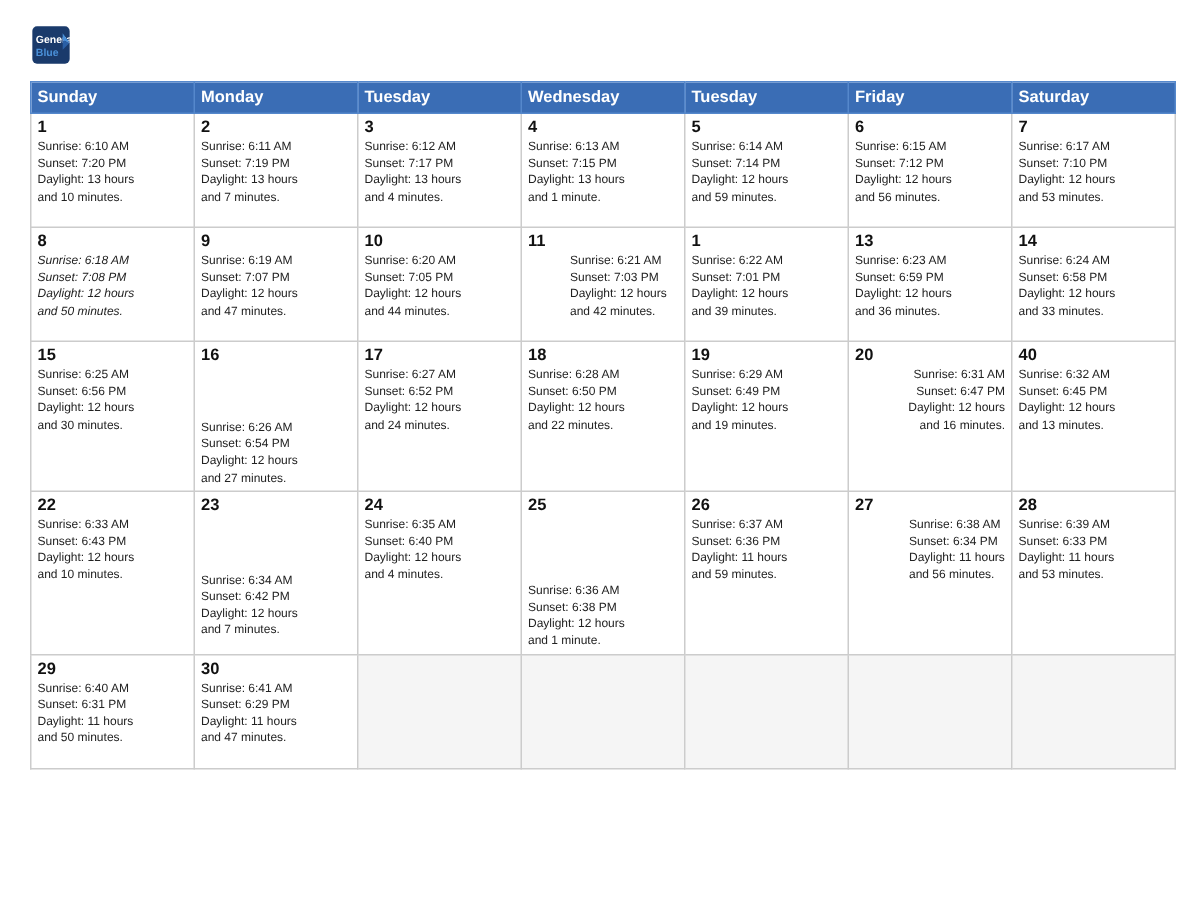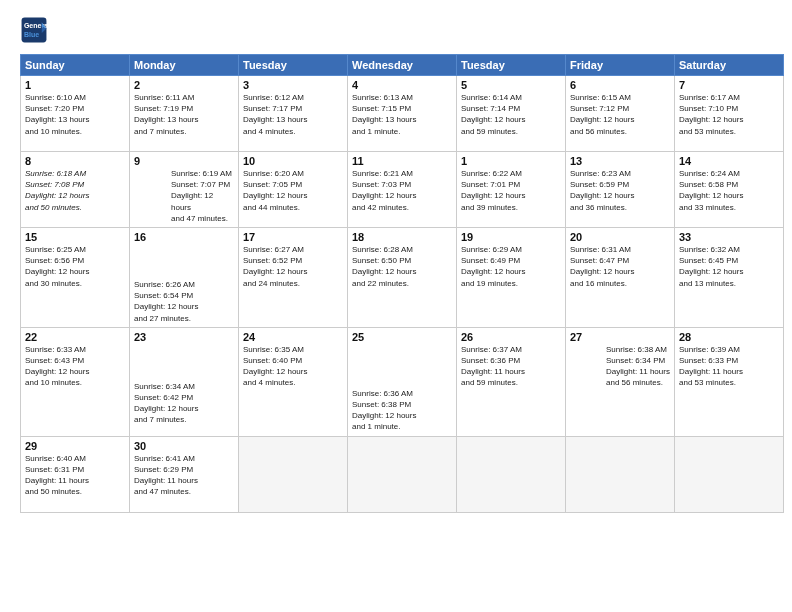--- a/index.html
+++ b/index.html
@@ -170,35 +170,35 @@
         <tr>
           <td>
             <span class="day-num">8</span>
             <div class="day-info" style="white-space: pre-line; font-style: italic;">Sunrise: 6:18 AM
 Sunset: 7:08 PM
 Daylight: 12 hours
 and 50 minutes.</div>
           </td>
           <td>
             <span class="day-num">9</span>
-            <div class="day-info" style="white-space: pre-line; margin-left: 37px;">Sunrise: 6:19 AM
+            <div class="day-info" style="white-space: pre-line;">Sunrise: 6:19 AM
 Sunset: 7:07 PM
 Daylight: 12 hours
 and 47 minutes.</div>
           </td>
           <td>
             <span class="day-num">10</span>
             <div class="day-info" style="white-space: pre-line;">Sunrise: 6:20 AM
 Sunset: 7:05 PM
 Daylight: 12 hours
 and 44 minutes.</div>
           </td>
           <td>
             <span class="day-num">11</span>
-            <div class="day-info" style="white-space: pre-line;">Sunrise: 6:21 AM
+            <div class="day-info" style="white-space: pre-line; margin-left: 28px;">Sunrise: 6:21 AM
 Sunset: 7:03 PM
 Daylight: 12 hours
 and 42 minutes.</div>
           </td>
           <td>
             <span class="day-num">1</span>
             <div class="day-info" style="white-space: pre-line;">Sunrise: 6:22 AM
 Sunset: 7:01 PM
 Daylight: 12 hours
 and 39 minutes.</div>
@@ -249,27 +249,27 @@
           </td>
           <td>
             <span class="day-num">19</span>
             <div class="day-info" style="white-space: pre-line;">Sunrise: 6:29 AM
 Sunset: 6:49 PM
 Daylight: 12 hours
 and 19 minutes.</div>
           </td>
           <td>
             <span class="day-num">20</span>
-            <div class="day-info" style="white-space: pre-line;">Sunrise: 6:31 AM
+            <div class="day-info" style="white-space: pre-line; text-align: right;">Sunrise: 6:31 AM
 Sunset: 6:47 PM
 Daylight: 12 hours
 and 16 minutes.</div>
           </td>
           <td>
-            <span class="day-num">33</span>
+            <span class="day-num">40</span>
             <div class="day-info" style="white-space: pre-line;">Sunrise: 6:32 AM
 Sunset: 6:45 PM
 Daylight: 12 hours
 and 13 minutes.</div>
           </td>
         </tr>
         <tr>
           <td>
             <span class="day-num">22</span>
             <div class="day-info" style="white-space: pre-line;">Sunrise: 6:33 AM

